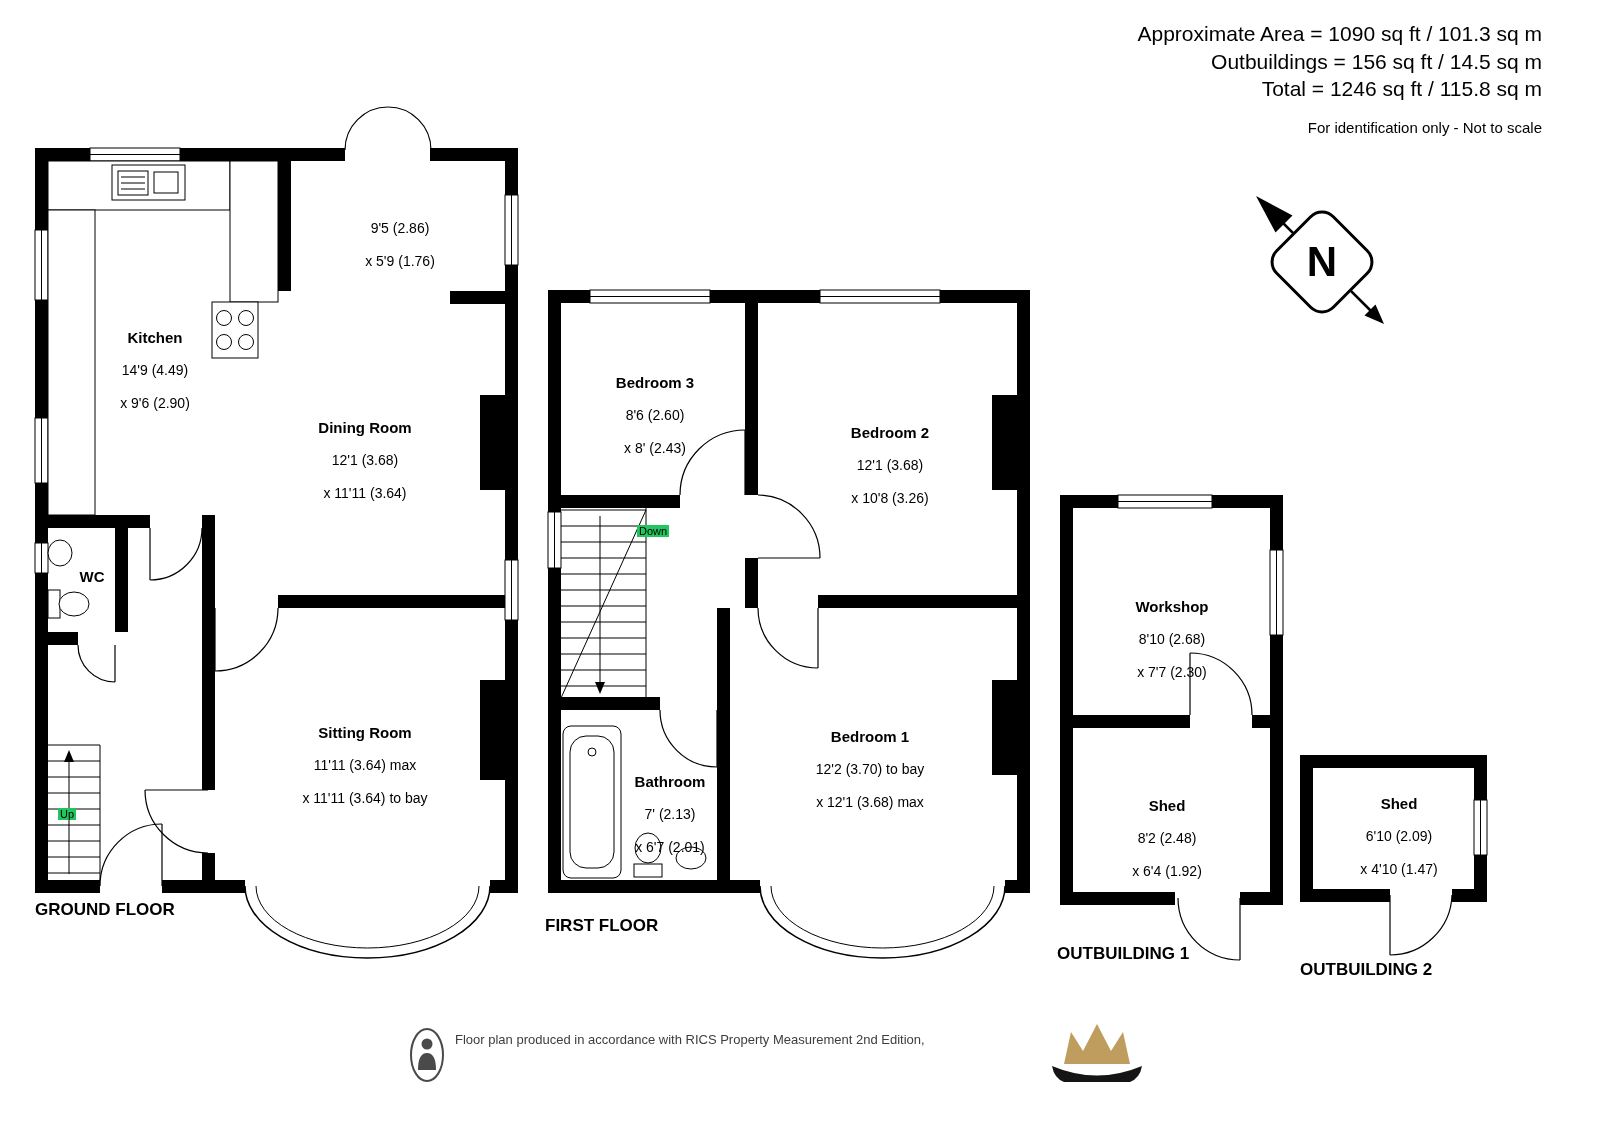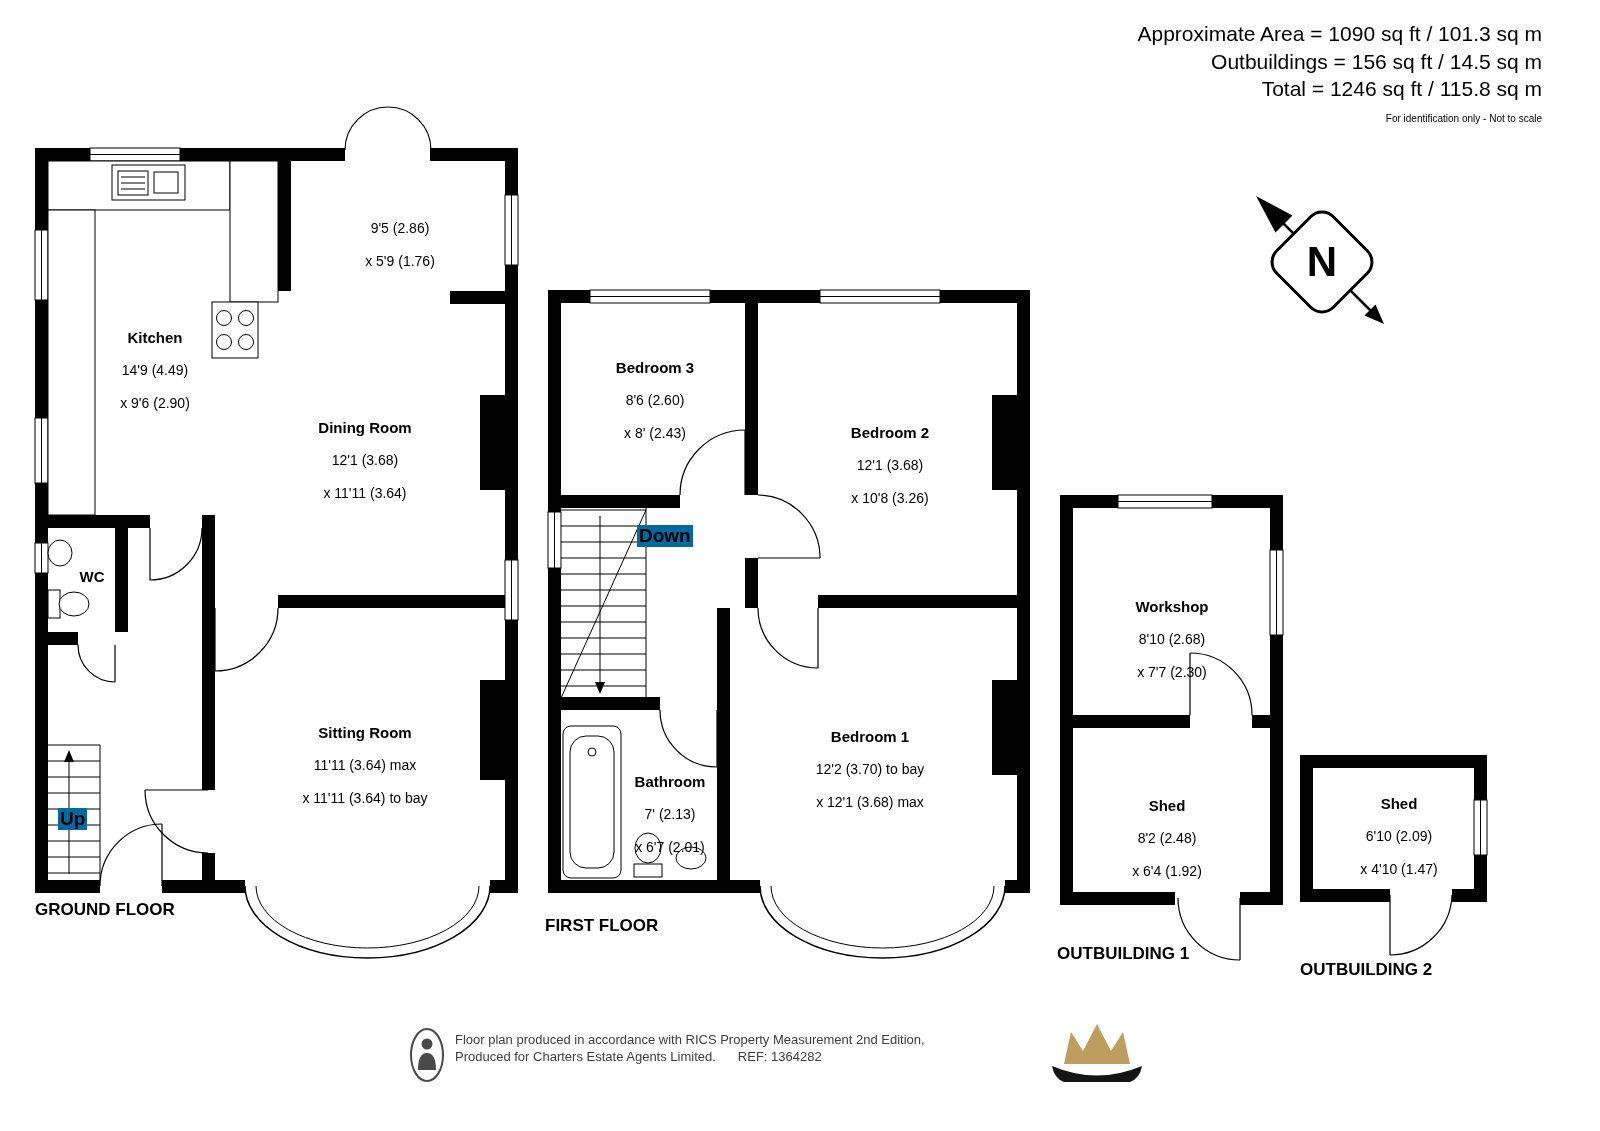--- a/index.html
+++ b/index.html
@@ -5,24 +5,24 @@
   html,body{margin:0;padding:0;background:#fff;}
   #canvas{
     position:relative;width:1600px;height:1131px;background:#ffffff;
     font-family:"Liberation Sans",sans-serif;color:#000;overflow:hidden;
   }
   #plan-svg{position:absolute;left:0;top:0;}
   .label{position:absolute;text-align:center;transform:translateX(-50%);}
   .room-name{font-weight:bold;font-size:15px;line-height:19px;white-space:nowrap;}
   .room-dim{font-size:14px;line-height:19px;white-space:nowrap;margin-top:14px;}
   .floor-label{position:absolute;font-weight:bold;font-size:17px;white-space:nowrap;}
-  .small-label{position:absolute;font-weight:bold;font-size:19px;background:#0369a1;padding:0 2px;white-space:nowrap;}
+  .small-label{position:absolute;font-weight:normal;font-size:11px;background:#22c55e;padding:0 2px;white-space:nowrap;}
   .header-block{position:absolute;top:20px;right:58px;text-align:right;}
   .header-line{font-size:21px;line-height:27.5px;}
-  .header-disclaimer{font-size:10px;margin-top:10px;}
+  .header-disclaimer{font-size:15px;margin-top:16px;}
   .footer-block{position:absolute;left:455px;top:1032px;font-size:13px;line-height:16.5px;color:#3d3d3d;text-align:center;}
   .footer-row{display:flex;white-space:nowrap;}
   .footer-gap{margin-left:14px;}
   .footer-gap-wide{margin-left:22px;}
   svg text{font-family:"Liberation Sans",sans-serif;}
   .wall{fill:#000;}
   .winline{stroke:#000;stroke-width:1;}
   .winbox{fill:#fff;stroke:#000;stroke-width:1;}
   .door{stroke:#000;stroke-width:1.2;fill:none;}
   .thin{stroke:#000;stroke-width:1;fill:none;}
@@ -319,21 +319,21 @@
     <div class="room-name">WC</div>
   </div>
   <div class="label" style="left:365px;top:723px">
     <div class="room-name">Sitting Room</div>
     <div class="room-dim">11'11 (3.64) max</div>
     <div class="room-dim">x 11'11 (3.64) to bay</div>
   </div>
   <div class="small-label" style="left:58px;top:808px">Up</div>
   <div class="floor-label" style="left:35px;top:900px">GROUND FLOOR</div>
 
-  <div class="label" style="left:655px;top:358px">
+  <div class="label" style="left:655px;top:373px">
     <div class="room-name">Bedroom 3</div>
     <div class="room-dim">8'6 (2.60)</div>
     <div class="room-dim">x 8' (2.43)</div>
   </div>
   <div class="label" style="left:890px;top:423px">
     <div class="room-name">Bedroom 2</div>
     <div class="room-dim">12'1 (3.68)</div>
     <div class="room-dim">x 10'8 (3.26)</div>
   </div>
   <div class="small-label" style="left:637px;top:525px">Down</div>
@@ -365,19 +365,15 @@
     <div class="room-name">Shed</div>
     <div class="room-dim">6'10 (2.09)</div>
     <div class="room-dim">x 4'10 (1.47)</div>
   </div>
   <div class="floor-label" style="left:1300px;top:960px">OUTBUILDING 2</div>
 
   <div class="footer-block">
     <div class="footer-row">
       <span>Floor plan produced in accordance with RICS Property Measurement 2nd Edition,</span>
     </div>
-    <div class="footer-row">
-      <span>Produced for Charters Estate Agents Limited.</span>
-      <span class="footer-gap-wide">REF: 1364282</span>
-    </div>
   </div>
 
 </div>
 
 </body></html>

